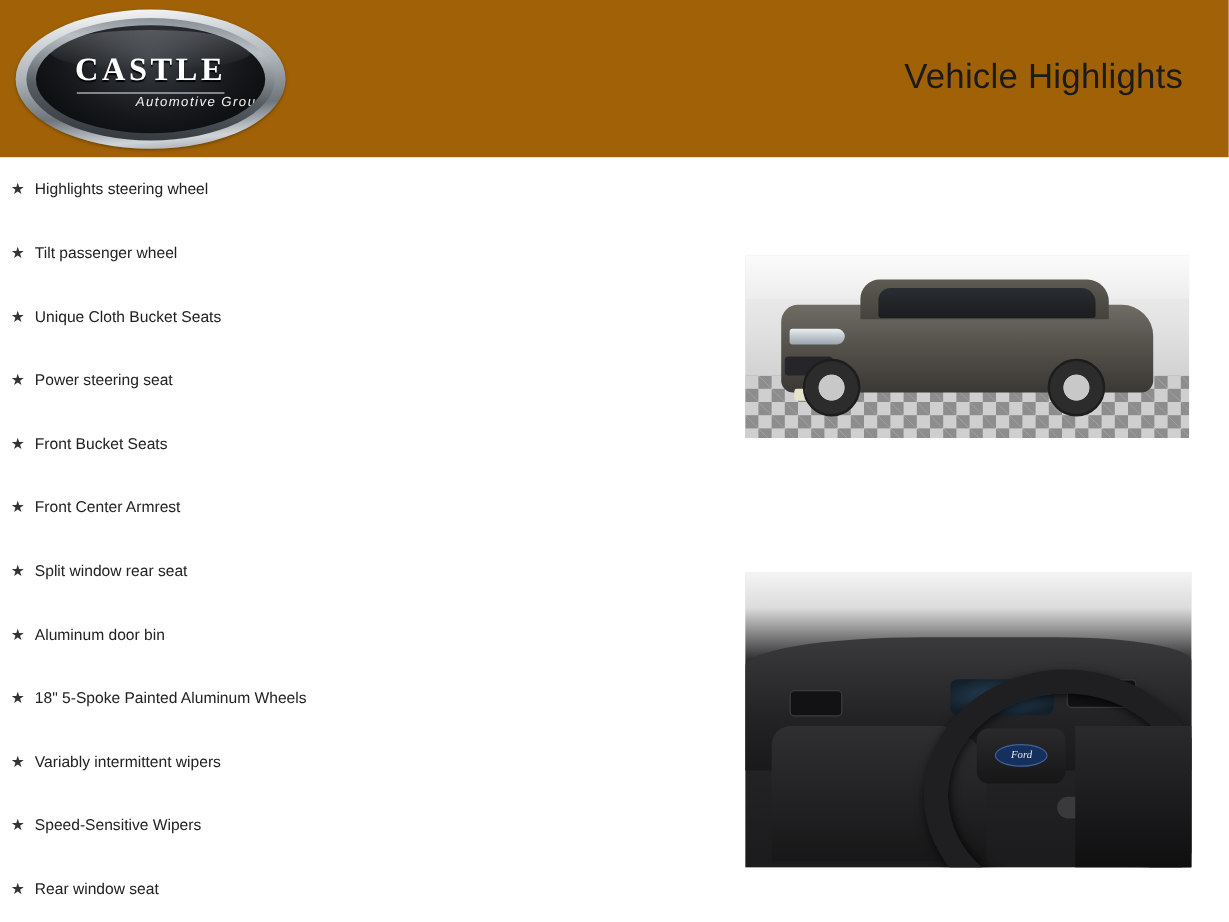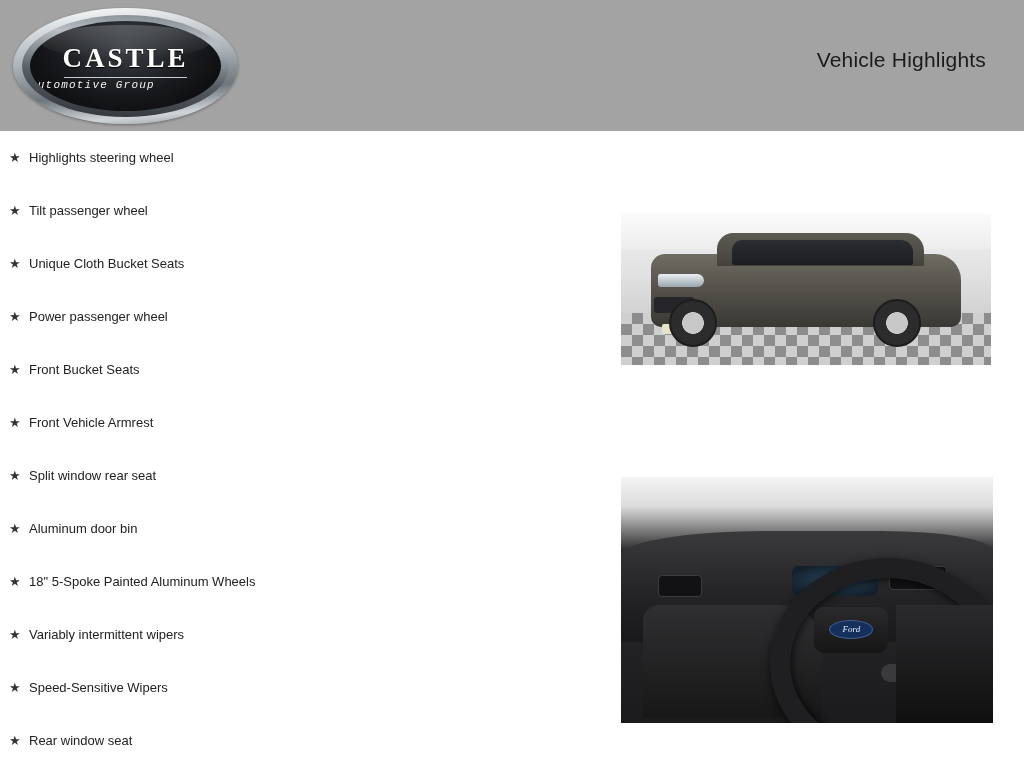--- a/index.html
+++ b/index.html
@@ -19,21 +19,21 @@
     background: #ffffff;
   }
 
   
   .header {
     position: absolute;
     left: 0;
     top: 0;
     width: 1024px;
     height: 131px;
-    background: #a3a3a3;
+    background: #a16207;
   }
 
   .logo-wrap {
     position: absolute;
     left: 13px;
     top: 8px;
     width: 225px;
     height: 116px;
   }
 
@@ -100,33 +100,33 @@
     width: 123px;
     height: 1px;
     background: #c9ccd0;
   }
 
   .logo-sub {
     position: absolute;
     left: 0;
     top: 58px;
     width: 191px;
-    text-align: left;
-    font-family: Liberation Mono, monospace;
+    text-align: right;
+    font-family: Liberation Sans, sans-serif;
     font-size: 11px;
     letter-spacing: 1.2px;
     color: #f2f2f2;
     font-style: italic;
   }
 
   .header-title {
     position: absolute;
     right: 38px;
     top: 48px;
-    font-size: 21px;
+    font-size: 29px;
     color: #1b1b1b;
     font-weight: 400;
     letter-spacing: 0.2px;
   }
 
   
   .features {
     position: absolute;
     left: 0;
     top: 131px;
@@ -392,29 +392,29 @@
     <li class="feature-item">
       <span class="feature-bullet">★</span>
       <span>Tilt passenger wheel</span>
     </li>
     <li class="feature-item">
       <span class="feature-bullet">★</span>
       <span>Unique Cloth Bucket Seats</span>
     </li>
     <li class="feature-item">
       <span class="feature-bullet">★</span>
-      <span>Power passenger wheel</span>
+      <span>Power steering seat</span>
     </li>
     <li class="feature-item">
       <span class="feature-bullet">★</span>
       <span>Front Bucket Seats</span>
     </li>
     <li class="feature-item">
       <span class="feature-bullet">★</span>
-      <span>Front Vehicle Armrest</span>
+      <span>Front Center Armrest</span>
     </li>
     <li class="feature-item">
       <span class="feature-bullet">★</span>
       <span>Split window rear seat</span>
     </li>
     <li class="feature-item">
       <span class="feature-bullet">★</span>
       <span>Aluminum door bin</span>
     </li>
     <li class="feature-item">

